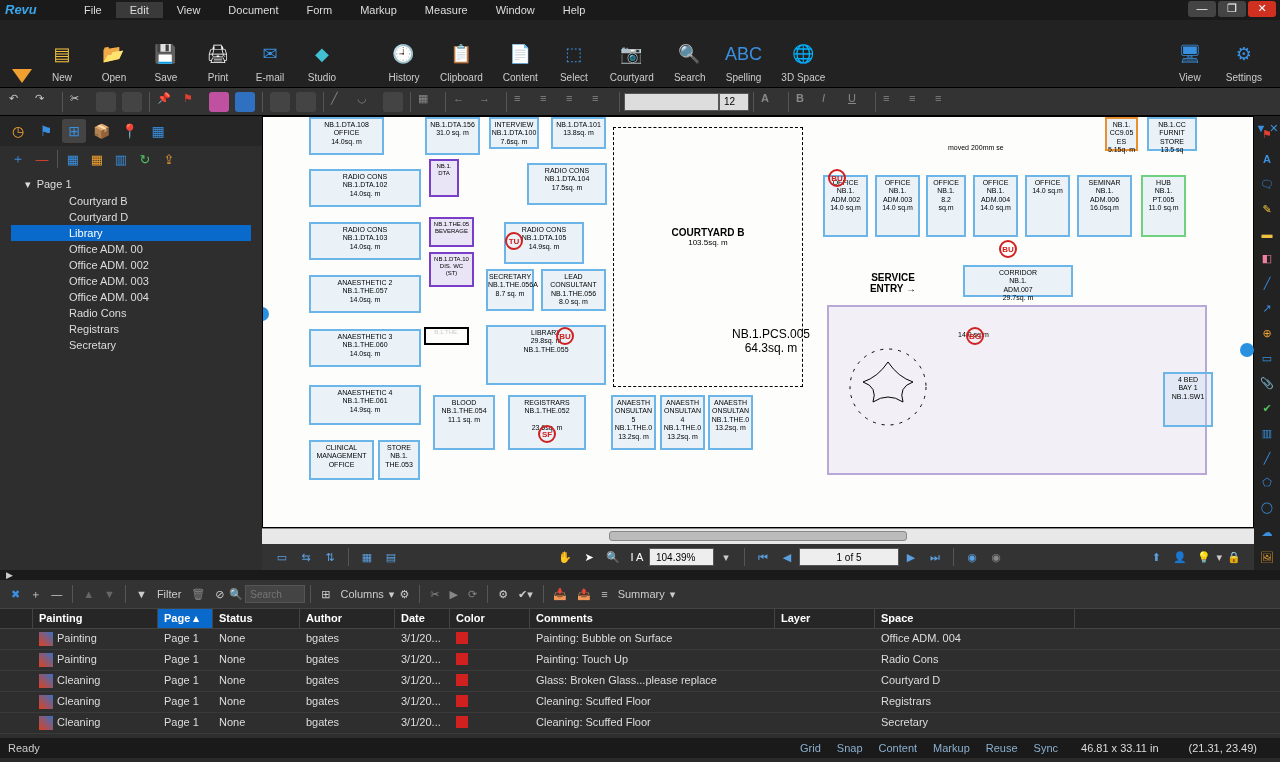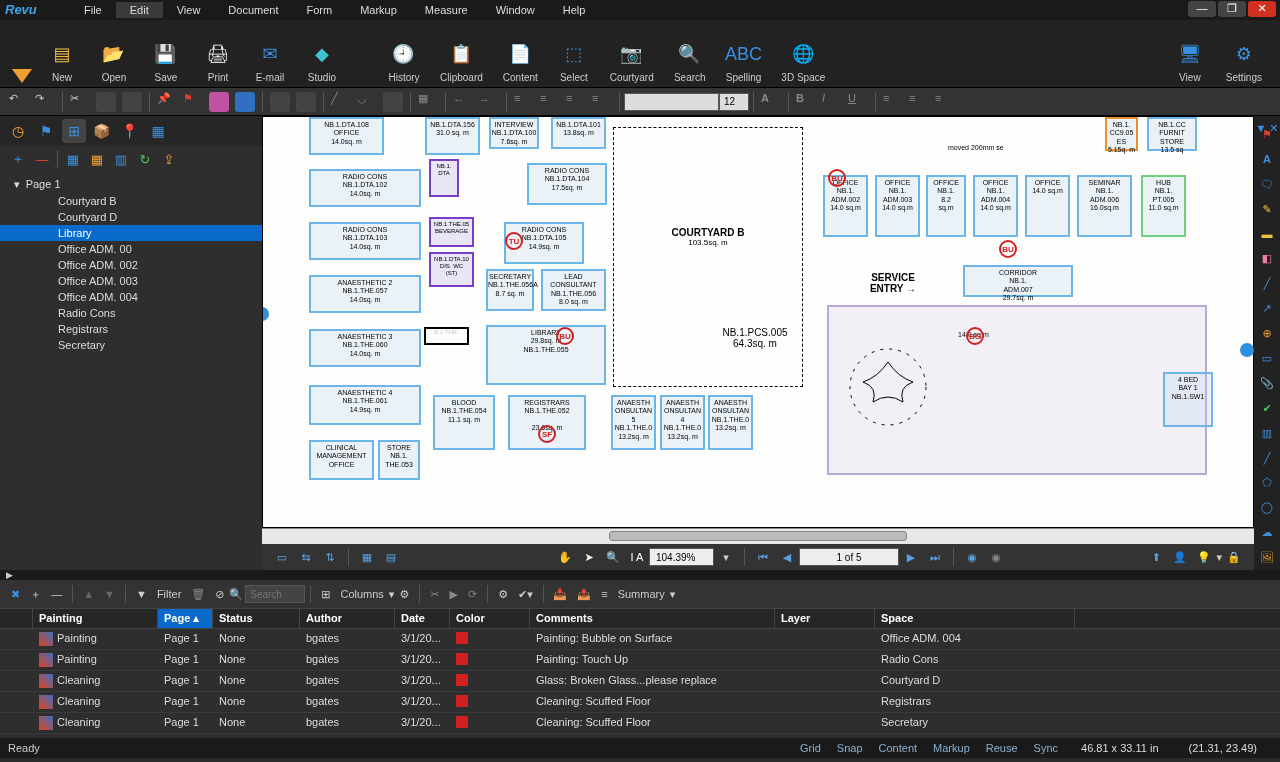--- a/index.html
+++ b/index.html
@@ -28,21 +28,21 @@
 .toolbar2 input { background: #ddd; border: 1px solid #555; height: 18px; font-size: 10px; padding: 0 4px; }
 
 
 .main { display: flex; height: 454px; }
 .leftpanel { width: 262px; background: #2e2e2e; display: flex; flex-direction: column; }
 .leftpanel .tabs { height: 30px; background: #262626; display: flex; align-items: center; padding: 0 4px; }
 .leftpanel .tabs .tab { width: 24px; height: 24px; margin: 0 2px; border-radius: 3px; cursor: pointer; display: flex; align-items: center; justify-content: center; font-size: 14px; }
 .leftpanel .tabs .tab.active { background: #444; }
 .leftpanel .mini-toolbar { height: 26px; display: flex; align-items: center; padding: 0 6px; }
 .leftpanel .mini-toolbar .mbtn { width: 18px; height: 18px; margin: 0 3px; cursor: pointer; font-size: 13px; display: flex; align-items: center; justify-content: center; }
-.leftpanel .tree { flex: 1; overflow: auto; padding: 4px 0; }
+.leftpanel .tree { flex: 1; overflow: auto; padding: 4px 11px; }
 .leftpanel .tree .node { padding: 2px 0 2px 30px; cursor: pointer; color: #ddd; }
 .leftpanel .tree .node.root { padding-left: 14px; }
 .leftpanel .tree .node.child { padding-left: 58px; }
 .leftpanel .tree .node.selected { background: #0a6acc; color: #fff; }
 
 
 .viewer { flex: 1; background: #222; display: flex; flex-direction: column; position: relative; }
 .doctabs { height: 24px; background: #1d1d1d; display: flex; align-items: flex-end; padding-left: 8px; }
 .doctab { padding:3px 18px 3px 12px; background: #383838; color: #fff; border-radius: 4px 4px 0 0; margin-right:3px; cursor: pointer; position: relative; }
 .doctab .close-x { position: absolute; right: 4px; top: 3px; font-size: 9px; color: #999; }
@@ -293,21 +293,21 @@
   <div class="viewer">
     <div class="canvas">
       <div class="floorplan" id="floorplan">
 
         <div style="position:absolute;left:350px;top:10px;width:190px;height:260px;border:1.5px dashed #000;"></div>
         <div class="courtyard-label" style="left:370px;top:110px;width:150px;">
           <div>COURTYARD B</div>
           <div style="font-weight:normal;font-size:8px;">103.5sq. m</div>
         </div>
         <div style="position:absolute;left:564px;top:188px;width:380px;height:170px;border:2px solid #b8a8d8;background:rgba(200,190,230,0.2);"></div>
-        <div class="courtyard-label" style="left:452px;top:210px;width:80px;font-weight:normal;font-size:10px;white-space:pre;">NB.1.PCS.005
+        <div class="courtyard-label" style="left:468px;top:210px;width:80px;font-weight:normal;font-size:12px;white-space:pre;">NB.1.PCS.005
 64.3sq. m</div>
         <div class="courtyard-label" style="left:595px;top:155px;width:70px;font-size:10px;"><span style="white-space:pre;">SERVICE
 ENTRY</span> →</div>
         <div class="courtyard-label" style="left:685px;top:27px;font-size:7px;font-weight:normal;">moved 200mm se</div>
         <div class="courtyard-label" style="left:695px;top:214px;font-size:7px;font-weight:normal;">14.0 sq.m</div>
 
         <svg style="position:absolute;left:580px;top:225px;" width="90" height="90">
           <circle cx="45" cy="45" r="38" fill="none" stroke="#000" stroke-width="1" stroke-dasharray="3,6"></circle>
           <path d="M45 20 Q55 35 70 40 Q55 45 60 60 Q45 50 30 60 Q35 45 20 40 Q35 35 45 20" fill="none" stroke="#000"></path>
         </svg>

